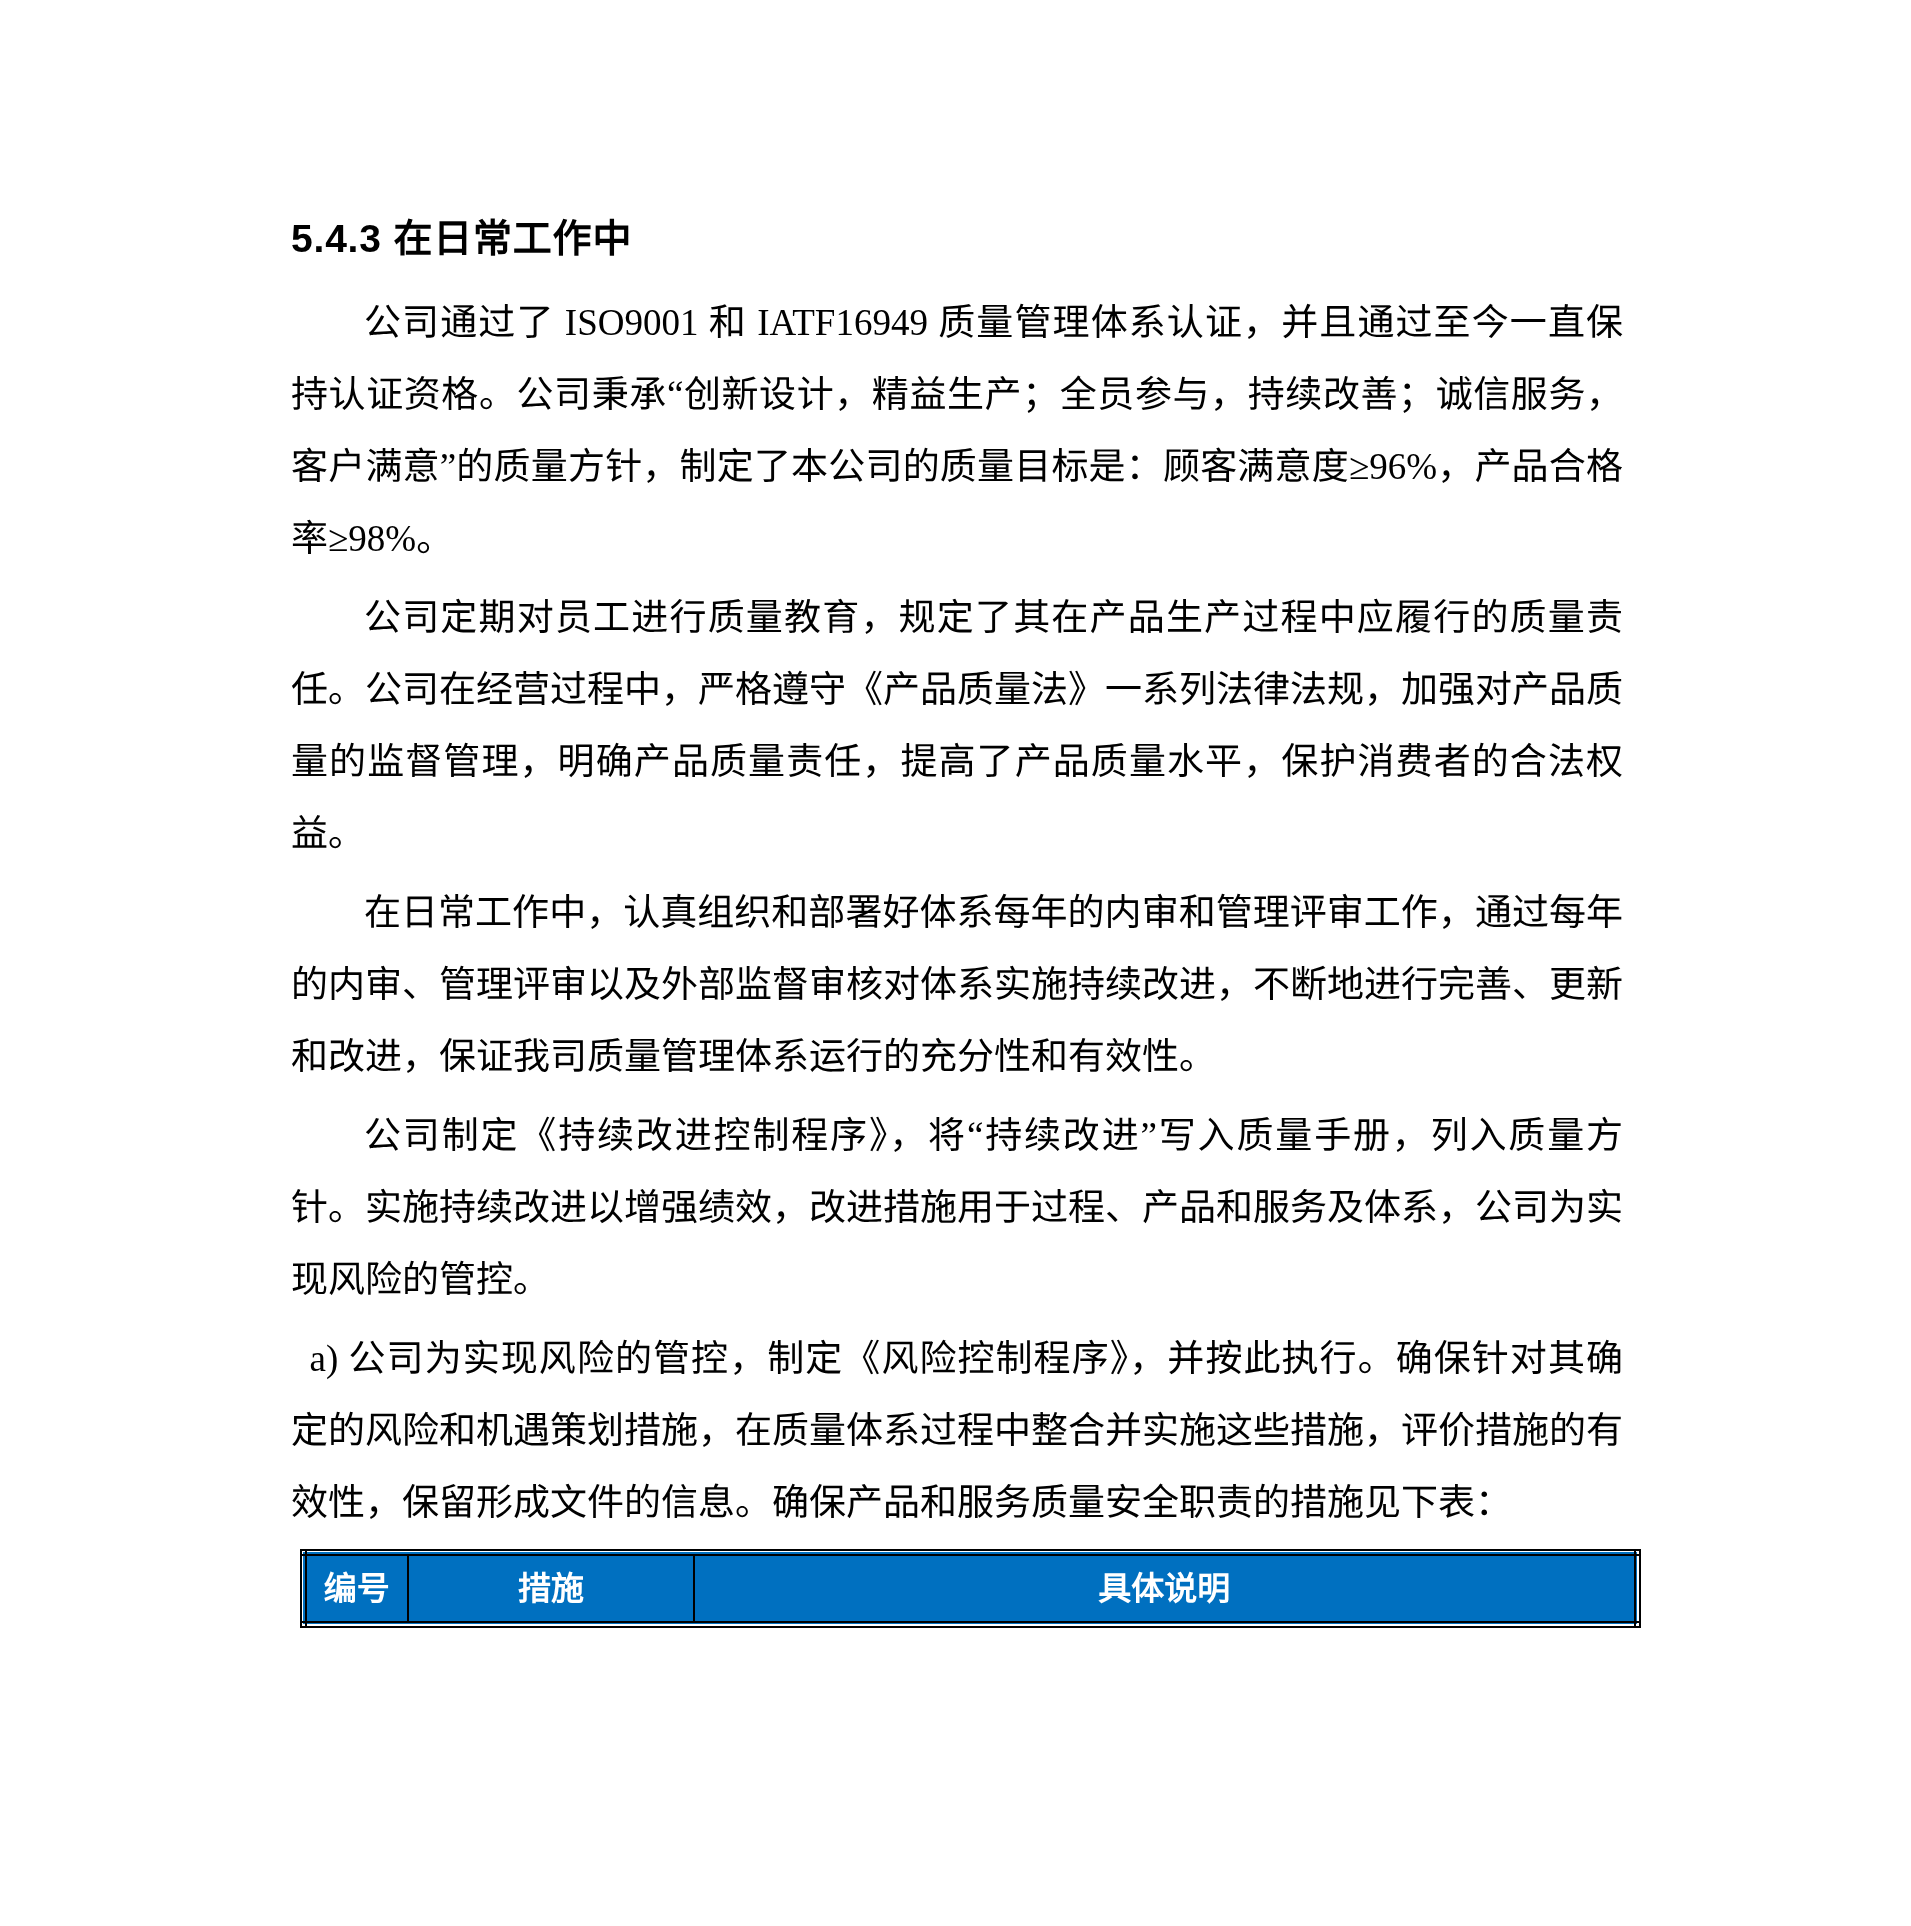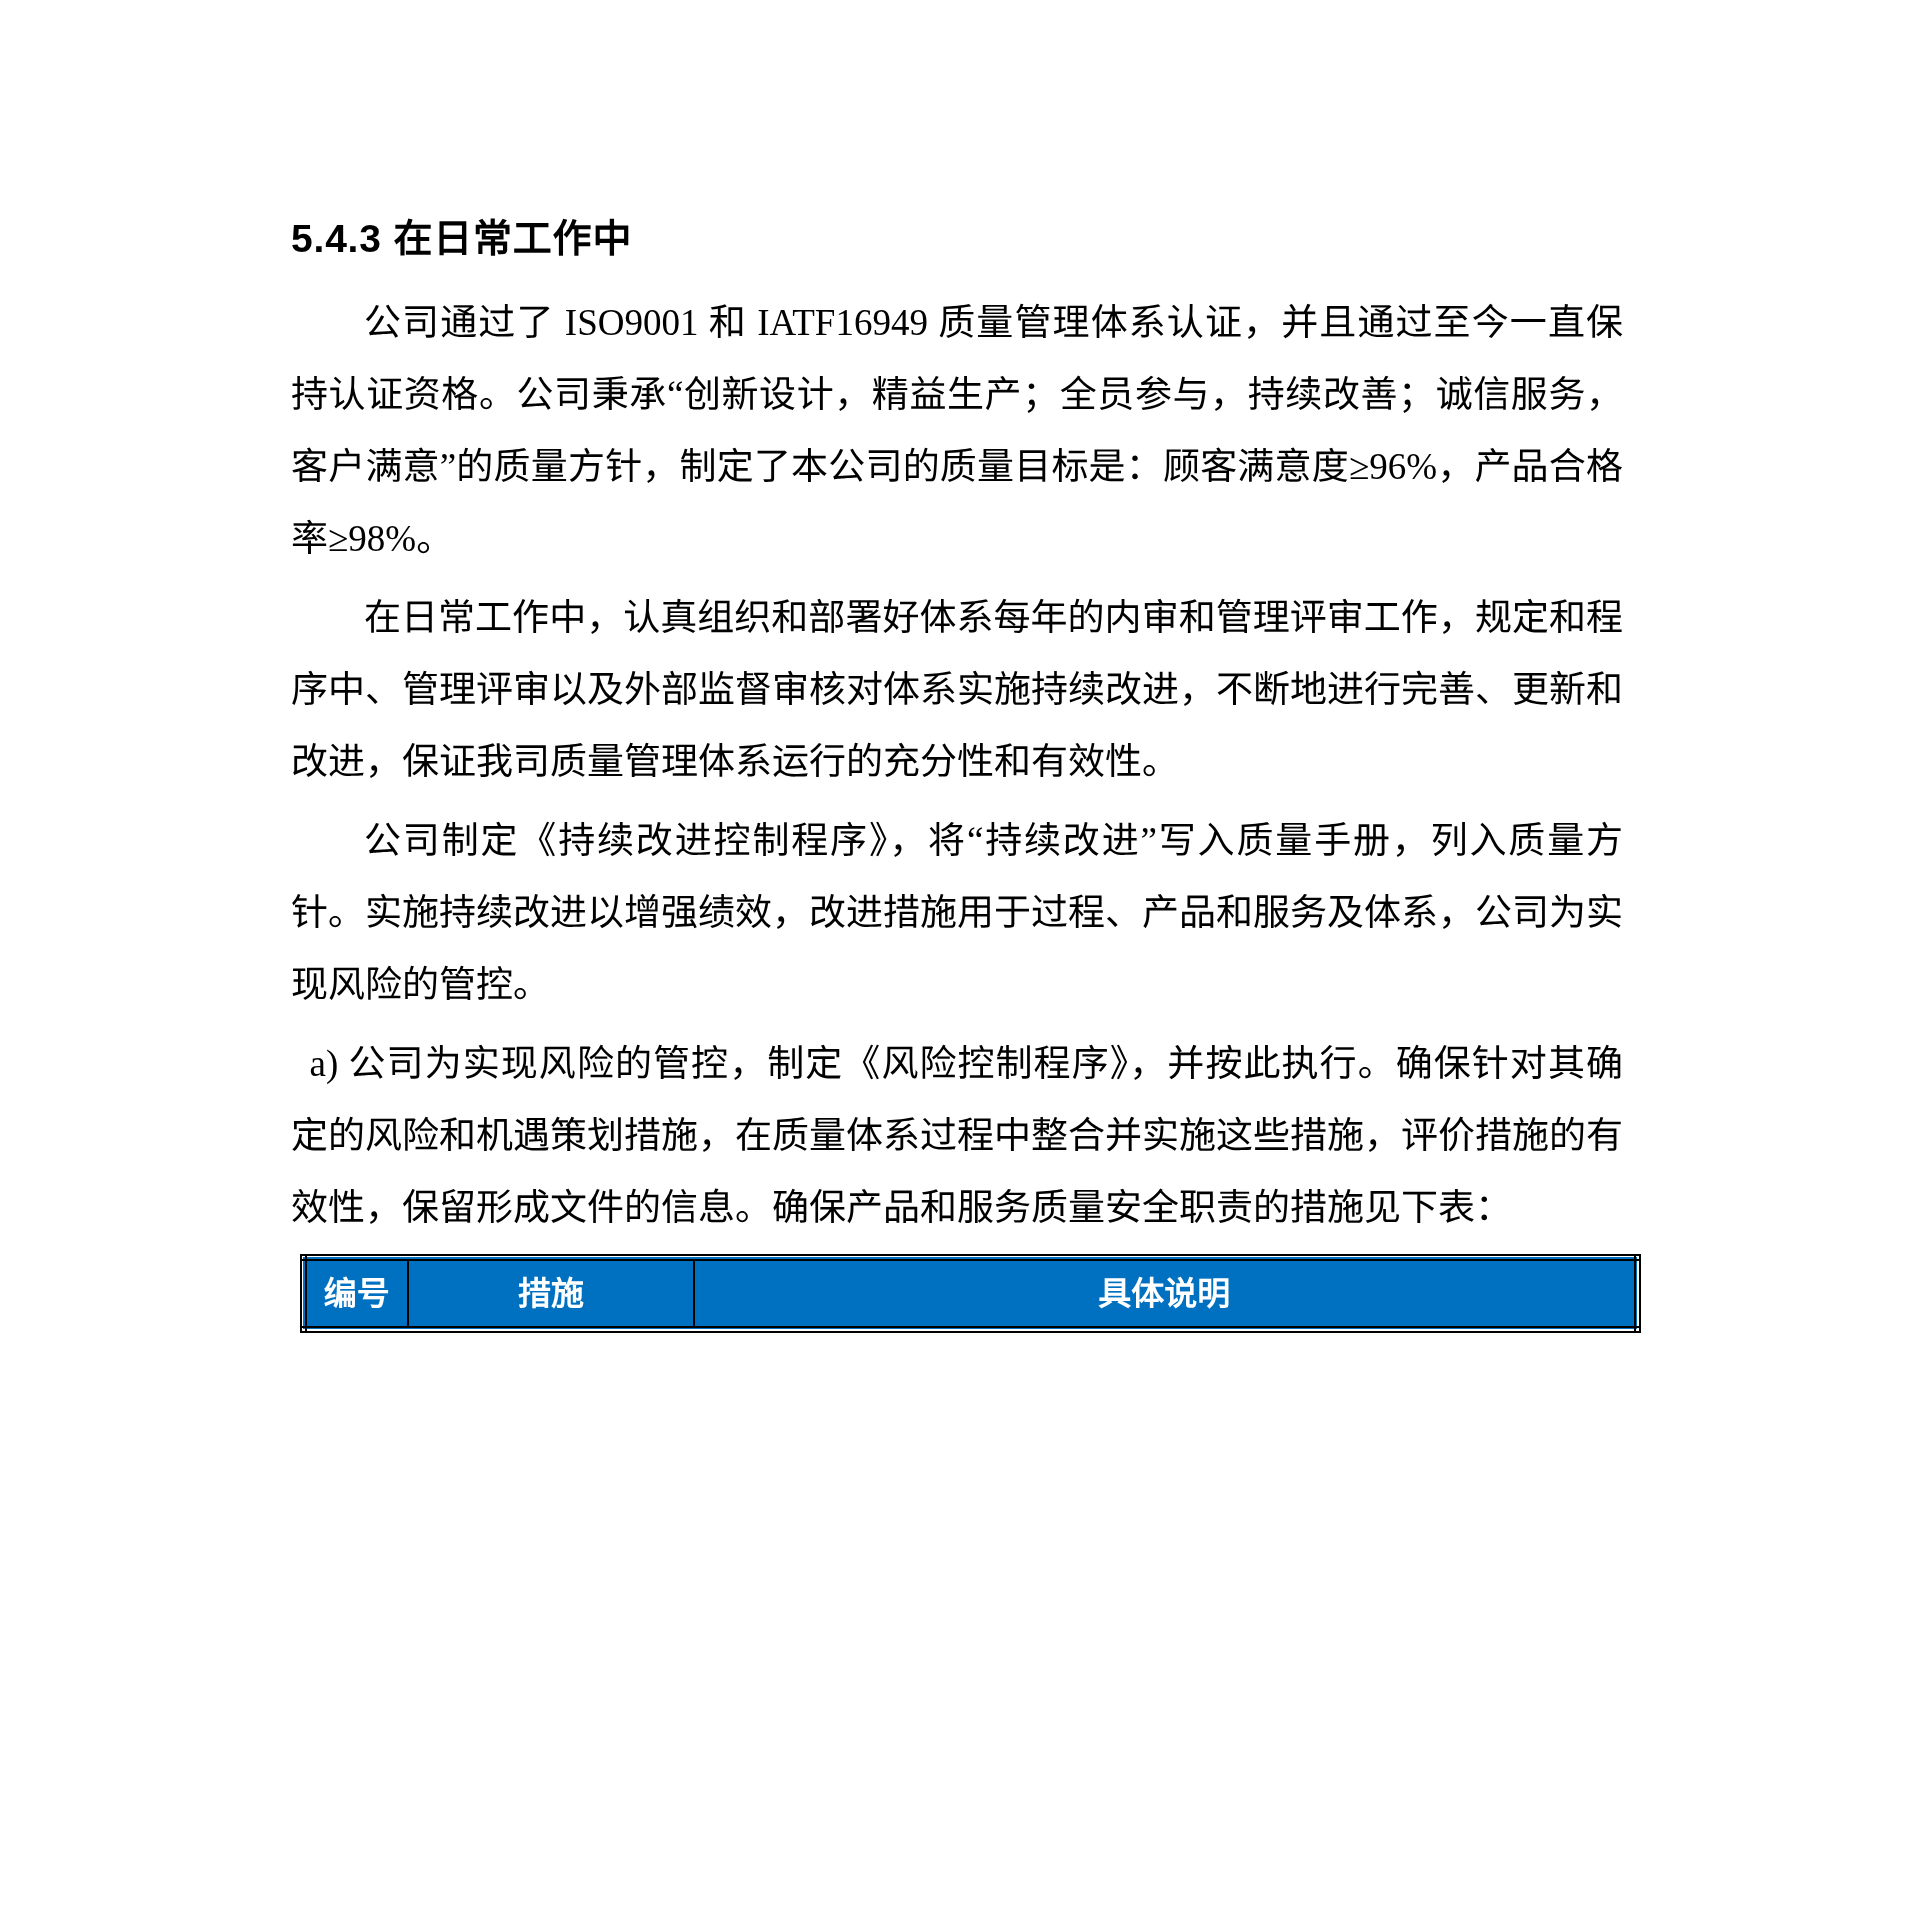--- a/index.html
+++ b/index.html
@@ -69,21 +69,22 @@
 </style>
 </head>
 <body>
 
 <div class="page">
   <div class="content">
 
     <div class="sec-heading">5.4.3 在日常工作中</div>
 
     <p class="body-par">公司通过了 ISO9001 和 IATF16949 质量管理体系认证，并且通过至今一直保持认证资格。公司秉承“创新设计，精益生产；全员参与，持续改善；诚信服务，客户满意”的质量方针，制定了本公司的质量目标是：顾客满意度≥96%，产品合格率≥98%。</p>
-    <p class="body-par">在日常工作中，认真组织和部署好体系每年的内审和管理评审工作，规定和程序中、管理评审以及外部监督审核对体系实施持续改进，不断地进行完善、更新和改进，保证我司质量管理体系运行的充分性和有效性。</p>
+    <p class="body-par">公司定期对员工进行质量教育，规定了其在产品生产过程中应履行的质量责任。公司在经营过程中，严格遵守《产品质量法》一系列法律法规，加强对产品质量的监督管理，明确产品质量责任，提高了产品质量水平，保护消费者的合法权益。</p>
+    <p class="body-par">在日常工作中，认真组织和部署好体系每年的内审和管理评审工作，通过每年的内审、管理评审以及外部监督审核对体系实施持续改进，不断地进行完善、更新和改进，保证我司质量管理体系运行的充分性和有效性。</p>
     <p class="body-par">公司制定《持续改进控制程序》，将“持续改进”写入质量手册，列入质量方针。实施持续改进以增强绩效，改进措施用于过程、产品和服务及体系，公司为实现风险的管控。</p>
 
 
     <p class="body-par list-par">a) 公司为实现风险的管控，制定《风险控制程序》，并按此执行。确保针对其确定的风险和机遇策划措施，在质量体系过程中整合并实施这些措施，评价措施的有效性，保留形成文件的信息。确保产品和服务质量安全职责的措施见下表：</p>
 
     <table class="measures">
       <colgroup>
         <col class="c-num">
         <col class="c-measure">
         <col class="c-detail">

